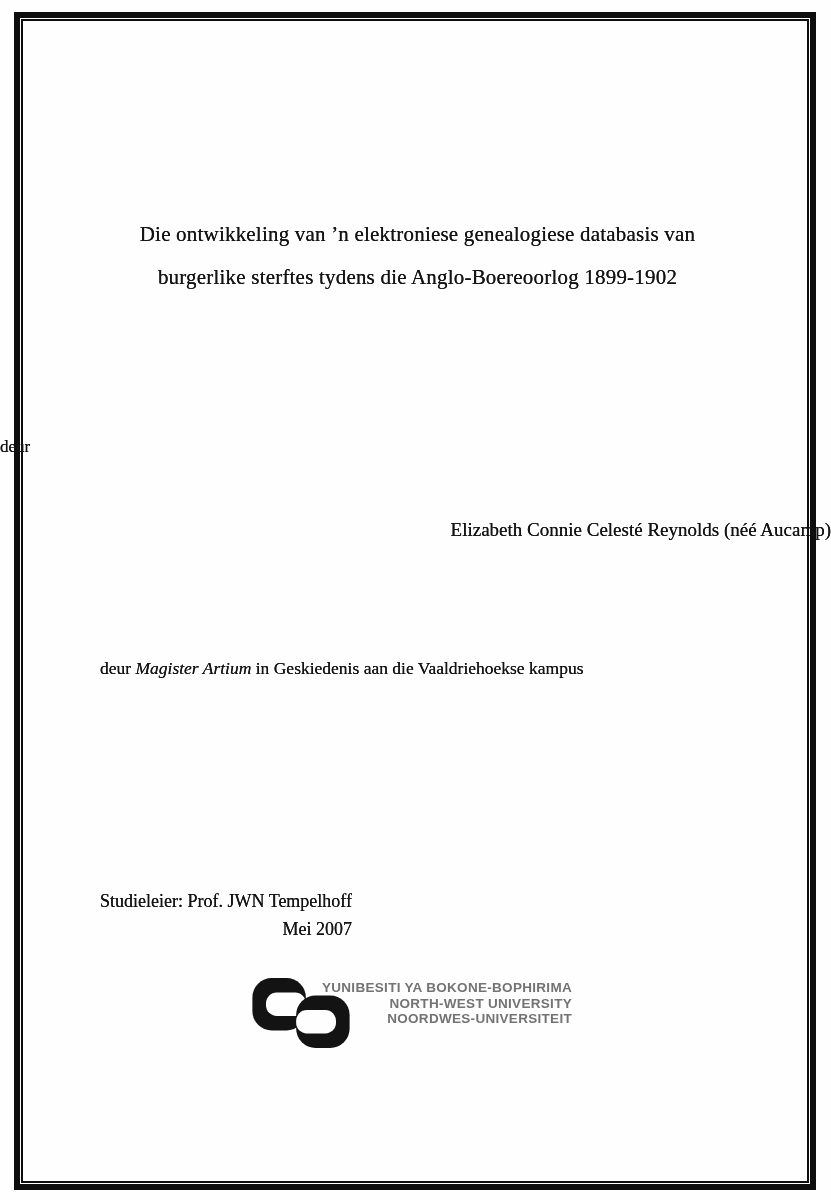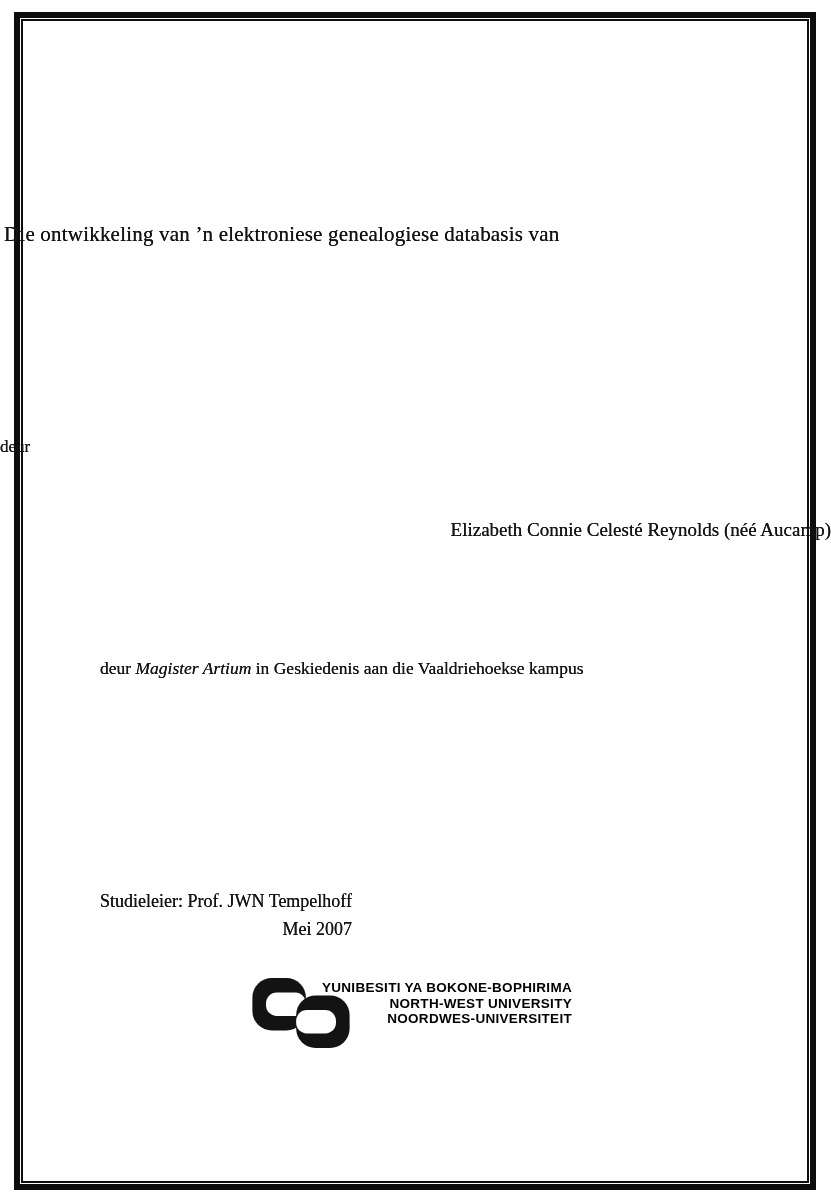--- a/index.html
+++ b/index.html
@@ -20,21 +20,21 @@
   }
   .frame-inner {
     position: absolute;
     inset: 1px;
     border: 2px solid #0d0d0d;
   }
   .thesis-title {
     position: absolute;
     left: 4px; right: 0;
     top: 213px;
-    text-align: left;
+    text-align: center;
     font-size: 21px;
     line-height: 43px;
     letter-spacing: 0.2px;
   }
   .byline {
     position: absolute;
     left: 0; right: 0;
     top: 437px;
     font-size: 17px;
   }
@@ -76,35 +76,36 @@
   .logo-text {
     position: absolute;
     right: 259px;
     top: 980px;
     text-align: right;
     font-family: "Liberation Sans", sans-serif;
     font-weight: 700;
     font-size: 13.5px;
     line-height: 15.5px;
     letter-spacing: 0.3px;
-    color: #000000;
+    color: #737373;
     text-shadow: none;
   }
 </style>
 </head>
 <body>
 
 <div class="page">
 
   <div class="frame-outer">
     <div class="frame-inner"></div>
   </div>
 
   <div class="thesis-title">
     <div>Die ontwikkeling van ’n elektroniese genealogiese databasis van</div>
+    <div>burgerlike sterftes tydens die Anglo-Boereoorlog 1899-1902</div>
   </div>
 
   <div class="byline">deur</div>
 
   <div class="author">Elizabeth Connie Celesté Reynolds (néé Aucamp)</div>
 
   <div class="statement">
     <div><span>deur </span><span class="it">Magister Artium</span><span> in Geskiedenis aan die Vaaldriehoekse kampus</span></div>
   </div>
 

